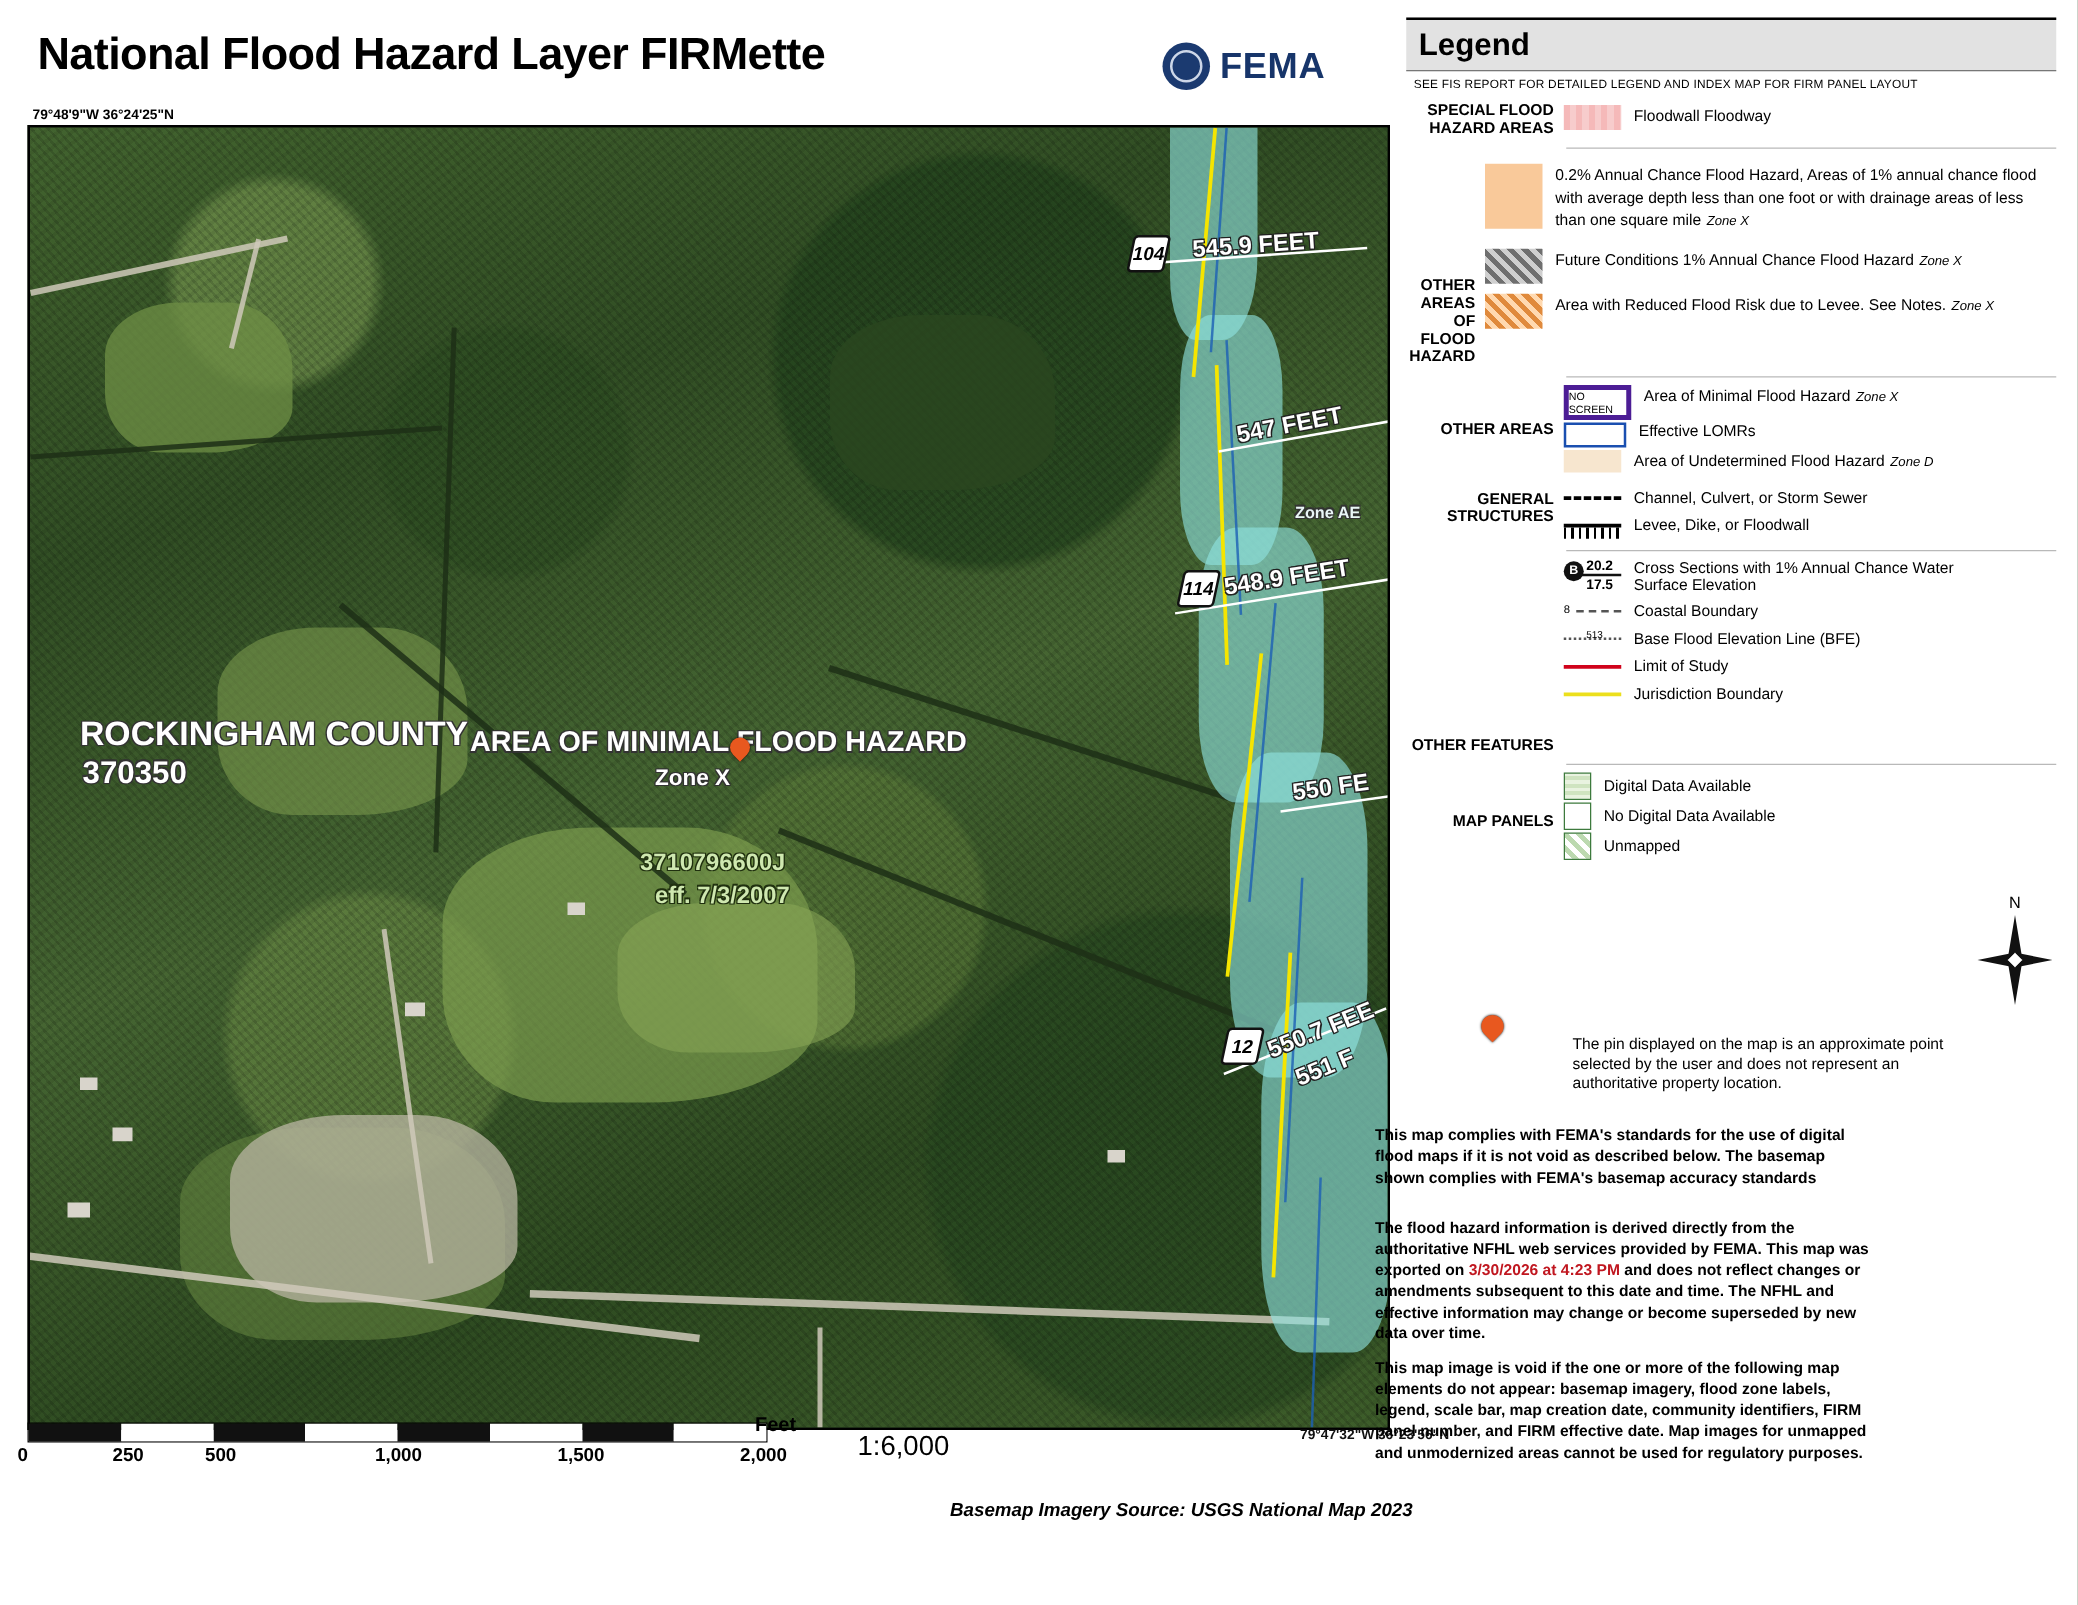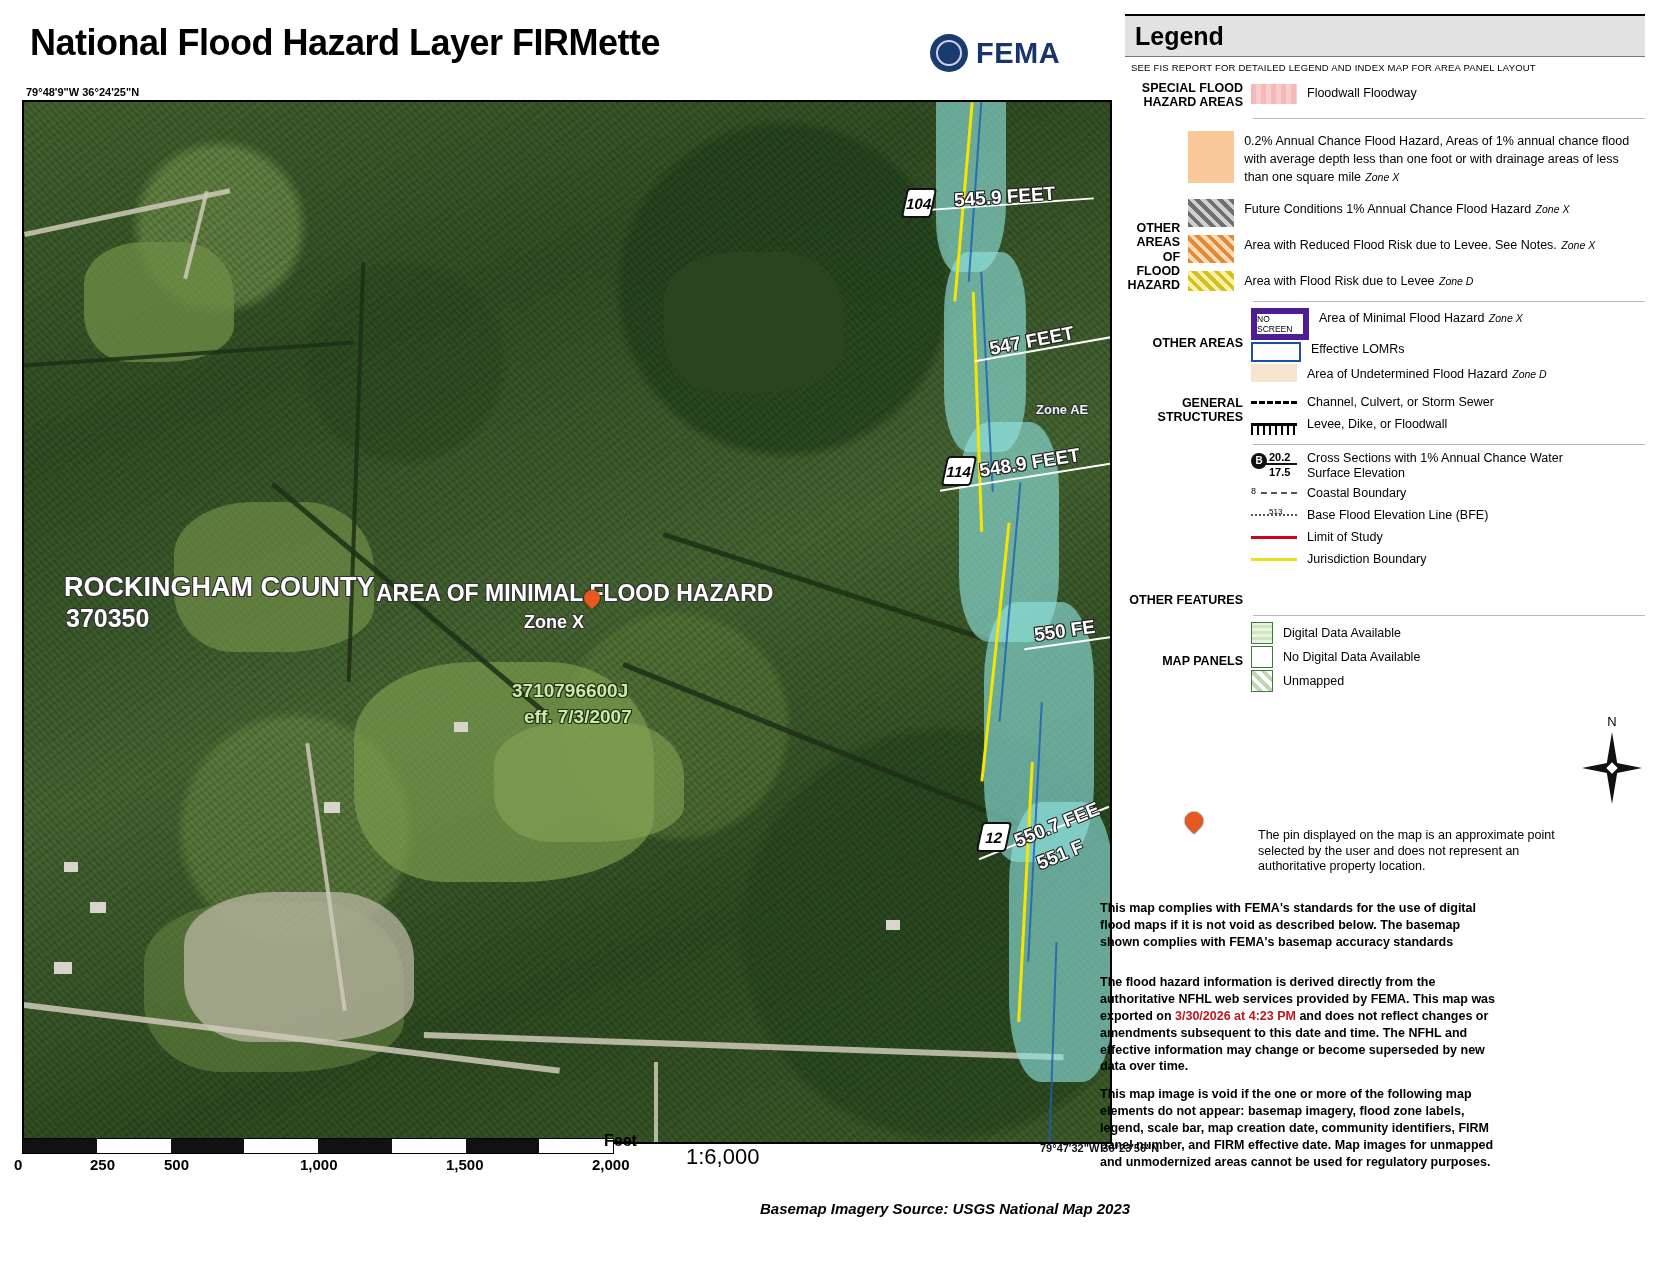--- a/index.html
+++ b/index.html
@@ -85,21 +85,21 @@
   .ltext{font-size:12.5px;line-height:1.18;}
   .small-it{font-style:italic;font-size:10.5px;}
   hr.lsep{border:none;border-top:1px solid #b9b9b9;margin:8px 0 6px 128px;}
 
   .sw-blue{background:#bfe9f2;}
   .sw-pink{background:repeating-linear-gradient(90deg,#f5b9b9 0 5px,#f7cccc 5px 10px);}
   .sw-orange{background:#f9c99a;}
   .sw-gray-h{background:repeating-linear-gradient(45deg,#6f6f6f 0 4px,#cfcfcf 4px 8px);}
   .sw-orange-h{background:repeating-linear-gradient(45deg,#e08a3c 0 4px,#ffd9b0 4px 8px);}
   .sw-yellow-h{background:repeating-linear-gradient(45deg,#d4c020 0 4px,#fff2a8 4px 8px);}
-  .sw-noscreen{background:#fff;border:6px solid #4c1d95;font-size:8.5px;display:flex;align-items:center;justify-content:center;}
+  .sw-noscreen{background:#fff;border:4px solid #4c1d95;font-size:8.5px;display:flex;align-items:center;justify-content:center;}
   .sw-lomr{background:#fff;border:2px solid #1a4fb0;}
   .sw-undet{background:#f7e6cf;}
 
   .line-sw{width:46px;min-width:46px;height:20px;margin-right:10px;position:relative;}
   .line-sw i{position:absolute;left:0;right:0;top:9px;display:block;}
   .ld-dash{border-top:3px dashed #000;}
   .ld-levee{border-top:3px solid #000;background:
       repeating-linear-gradient(90deg,#000 0 2px,transparent 2px 6px);height:9px;top:6px;}
   .ld-coastal{border-top:2px dashed #555;}
   .ld-bfe{border-top:2px dotted #555;}
@@ -238,21 +238,21 @@
   <span style="left:286px;">1,000</span>
   <span style="left:432px;">1,500</span>
   <span style="left:578px;">2,000</span>
 </div>
 <div id="feet-label">Feet</div>
 <div id="ratio">1:6,000</div>
 <div id="basemap-src">Basemap Imagery Source: USGS National Map 2023</div>
 
 <div id="legend">
   <div id="legend-head">Legend</div>
-  <div id="legend-note">SEE FIS REPORT FOR DETAILED LEGEND AND INDEX MAP FOR AREA PANEL LAYOUT</div>
+  <div id="legend-note">SEE FIS REPORT FOR DETAILED LEGEND AND INDEX MAP FOR FIRM PANEL LAYOUT</div>
 
   <div style="display:flex;align-items:center;">
     <div class="lcat">SPECIAL FLOOD HAZARD AREAS</div>
     <div>
       <div class="lrow">
         <div class="sw sw-pink"></div>
         <div class="ltext" style="padding-top:2px;">Floodwall Floodway</div>
       </div>
     </div>
   </div>
@@ -274,27 +274,20 @@
         <div>
           <span class="ltext">Future Conditions 1% Annual Chance Flood Hazard</span>
           <span class="small-it">Zone X</span>
         </div>
       </div>
       <div class="lrow" style="margin-bottom:8px;">
         <div class="sw sw-orange-h" style="height:28px;"></div>
         <div>
           <span class="ltext">Area with Reduced Flood Risk due to Levee. See Notes.</span>
           <span class="small-it">Zone X</span>
-        </div>
-      </div>
-      <div class="lrow">
-        <div class="sw sw-yellow-h"></div>
-        <div>
-          <span class="ltext">Area with Flood Risk due to Levee</span>
-          <span class="small-it">Zone D</span>
         </div>
       </div>
     </div>
   </div>
 
   <hr class="lsep">
 
   <div style="display:flex;">
     <div class="lcat" style="padding-top:28px;">OTHER AREAS</div>
     <div>

